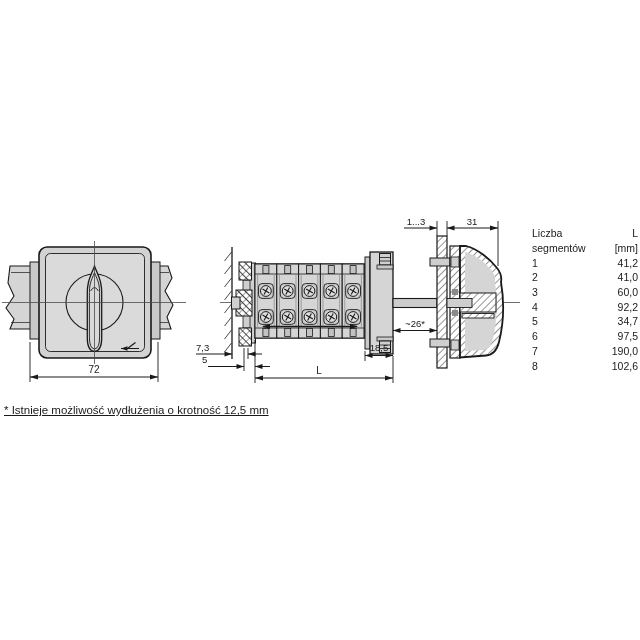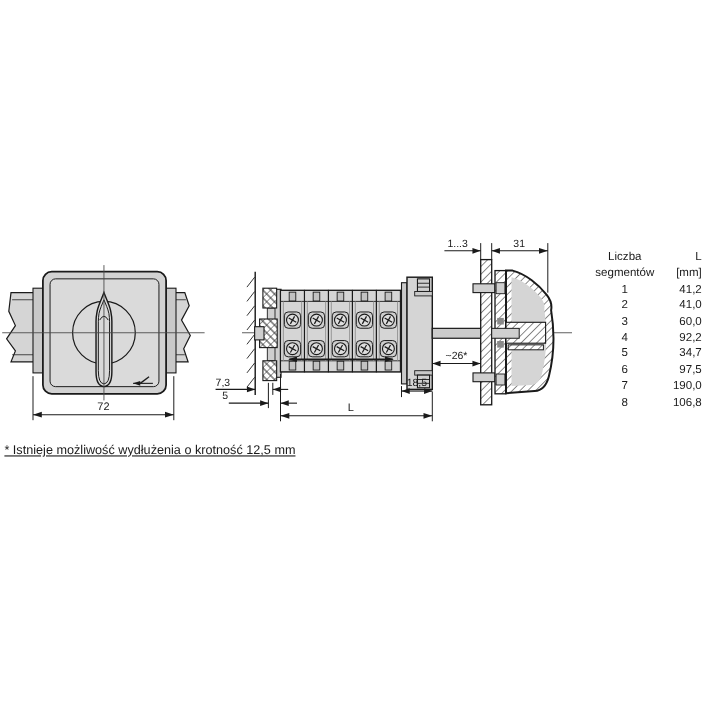--- a/index.html
+++ b/index.html
@@ -10,21 +10,21 @@
   .drawing { position:absolute; left:0; top:0; }
   svg text {
     font-family:"Liberation Sans", sans-serif;
     fill:#1a1a1a;
   }
   .dim { font-size:10px; }
   .dim-s { font-size:9.5px; }
   
   .seg-table { position:absolute; left:532px; top:226px; width:106px; font-size:10.5px; color:#1a1a1a; }
   .t-row { display:flex; height:14.7px; align-items:center; }
-  .c1 { width:72px; text-align:center; }
+  .c1 { width:72px; text-align:left; }
   .c2 { flex:1; text-align:right; }
   .footnote { position:absolute; left:4px; top:404px; font-size:11.5px; color:#1a1a1a;text-decoration:underline; }
 </style>
 </head>
 <body>
 
 <div class="canvas">
 
   <svg class="drawing" width="640" height="640" viewBox="0 0 640 640">
     <defs>
@@ -275,19 +275,19 @@
     <div class="t-row">
       <div class="c1">6</div>
       <div class="c2">97,5</div>
     </div>
     <div class="t-row">
       <div class="c1">7</div>
       <div class="c2">190,0</div>
     </div>
     <div class="t-row">
       <div class="c1">8</div>
-      <div class="c2">106,8</div>
+      <div class="c2">102,6</div>
     </div>
   </div>
 
   <div class="footnote">* Istnieje możliwość wydłużenia o krotność 12,5 mm</div>
 
 </div>
 
 </body></html>

